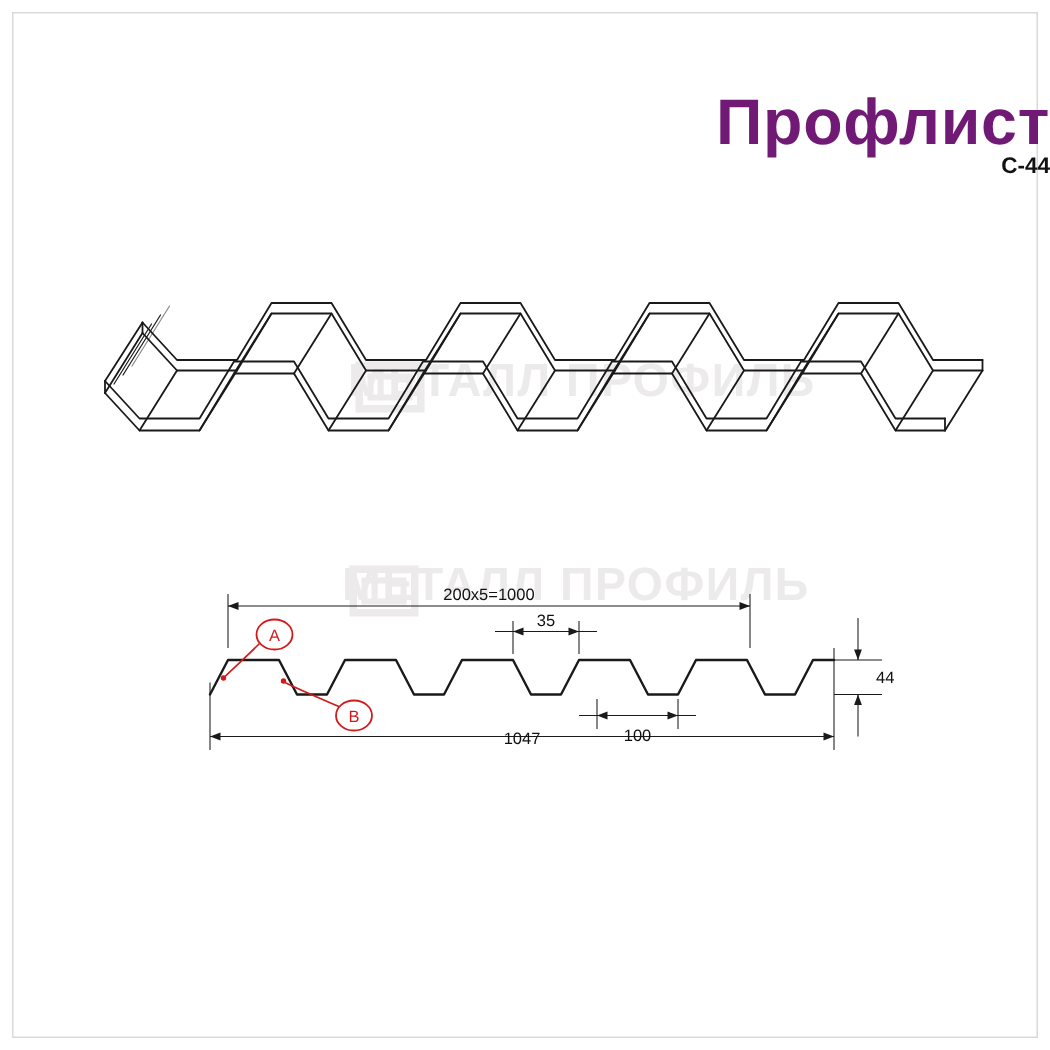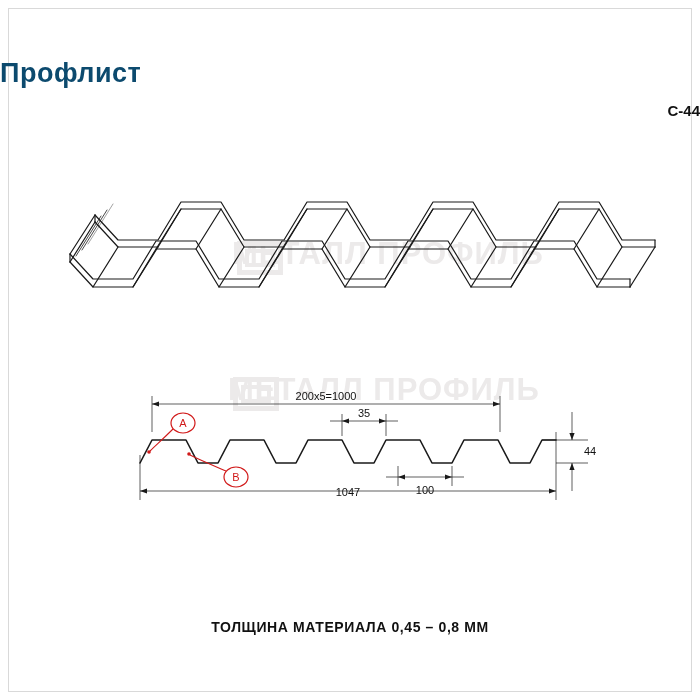--- a/index.html
+++ b/index.html
@@ -29,25 +29,25 @@
     width: 684px;
     height: 684px;
     border: 1px solid #d9d9d9;
     box-sizing: border-box;
   }
   .title {
     position: absolute;
     left: 0;
     top: 58px;
     width: 700px;
-    text-align: left;
-    font-size: 27px;
+    text-align: right;
+    font-size: 43px;
     font-weight: bold;
     letter-spacing: 0.5px;
-    color: #0c4a6e;
+    color: #701a75;
   }
   .subtitle {
     position: absolute;
     left: 0;
     top: 102px;
     width: 700px;
     text-align: right;
     font-size: 15px;
     font-weight: bold;
     color: #111111;
@@ -242,15 +242,14 @@
 
     <g>
       <ellipse cx="236" cy="477" rx="12" ry="10" fill="#ffffff" stroke="#d11a1a" stroke-width="1.2"></ellipse>
       <text class="callout" x="236" y="481" text-anchor="middle">B</text>
       <path d="M226,471 C212,465 200,460 190,455" fill="none" stroke="#d11a1a" stroke-width="1.1"></path>
       <circle cx="189" cy="454" r="1.8" fill="#d11a1a"></circle>
     </g>
 
   </svg>
 
-  <div class="footnote">ТОЛЩИНА МАТЕРИАЛА 0,45 – 0,8 ММ</div>
 
 </div>
 
 </body></html>

